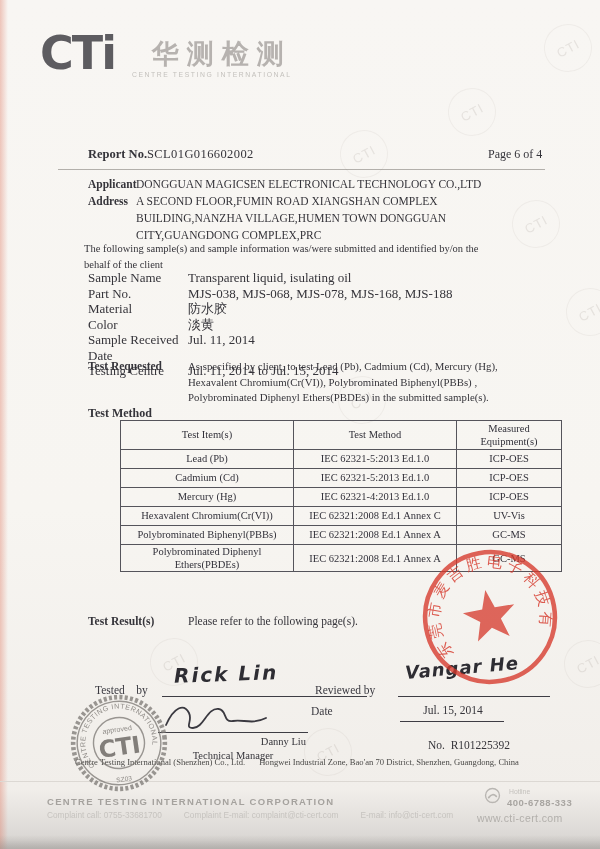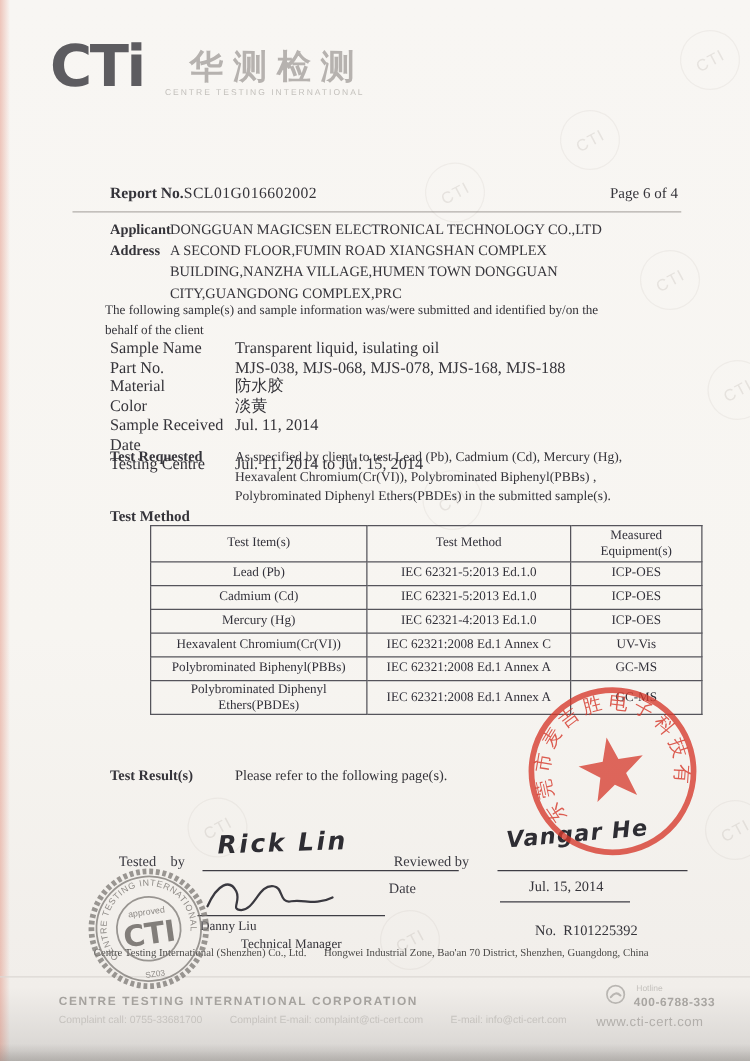--- a/index.html
+++ b/index.html
@@ -263,21 +263,21 @@
   <div class="abs sig-line" style="left:162px;top:696px;width:205px"></div>
 
   <div class="abs sig-label" style="left:315px;top:684px">Reviewed by</div>
   <div class="abs sig-hand" style="left:405px;top:657px;font-size:18px;letter-spacing:1px;transform:rotate(-5deg)">Vangar He</div>
   <div class="abs sig-line" style="left:398px;top:696px;width:152px"></div>
 
   <svg class="abs" style="left:162px;top:701px" width="110" height="30" viewBox="0 0 110 30">
     <path d="M4,24 C12,6 22,2 27,12 C31,20 22,27 31,27 C42,27 45,6 57,8 C65,9 61,22 71,20 C81,18 90,24 104,17" fill="none" stroke="#3a3940" stroke-width="1.8" stroke-linecap="round"></path>
   </svg>
   <div class="abs sig-line" style="left:158px;top:732px;width:150px"></div>
-  <div class="abs" style="left:160px;top:736px;width:146px;text-align:left;font-size:10.5px">Danny Liu</div>
+  <div class="abs" style="left:160px;top:736px;width:146px;text-align:right;font-size:10.5px">Danny Liu</div>
   <div class="abs" style="left:160px;top:750px;width:146px;text-align:center;font-size:10.5px">Technical Manager</div>
 
   <div class="abs sig-label" style="left:311px;top:705px">Date</div>
   <div class="abs" style="left:402px;top:704px;width:102px;text-align:center;font-size:11.5px">Jul. 15, 2014</div>
   <div class="abs sig-line" style="left:400px;top:721px;width:104px"></div>
 
   <div class="abs pre" style="left:428px;top:739px;font-size:11.5px">No.  R101225392</div>
 
   <svg class="abs cti-stamp" viewBox="0 0 120 104">
     <defs>

